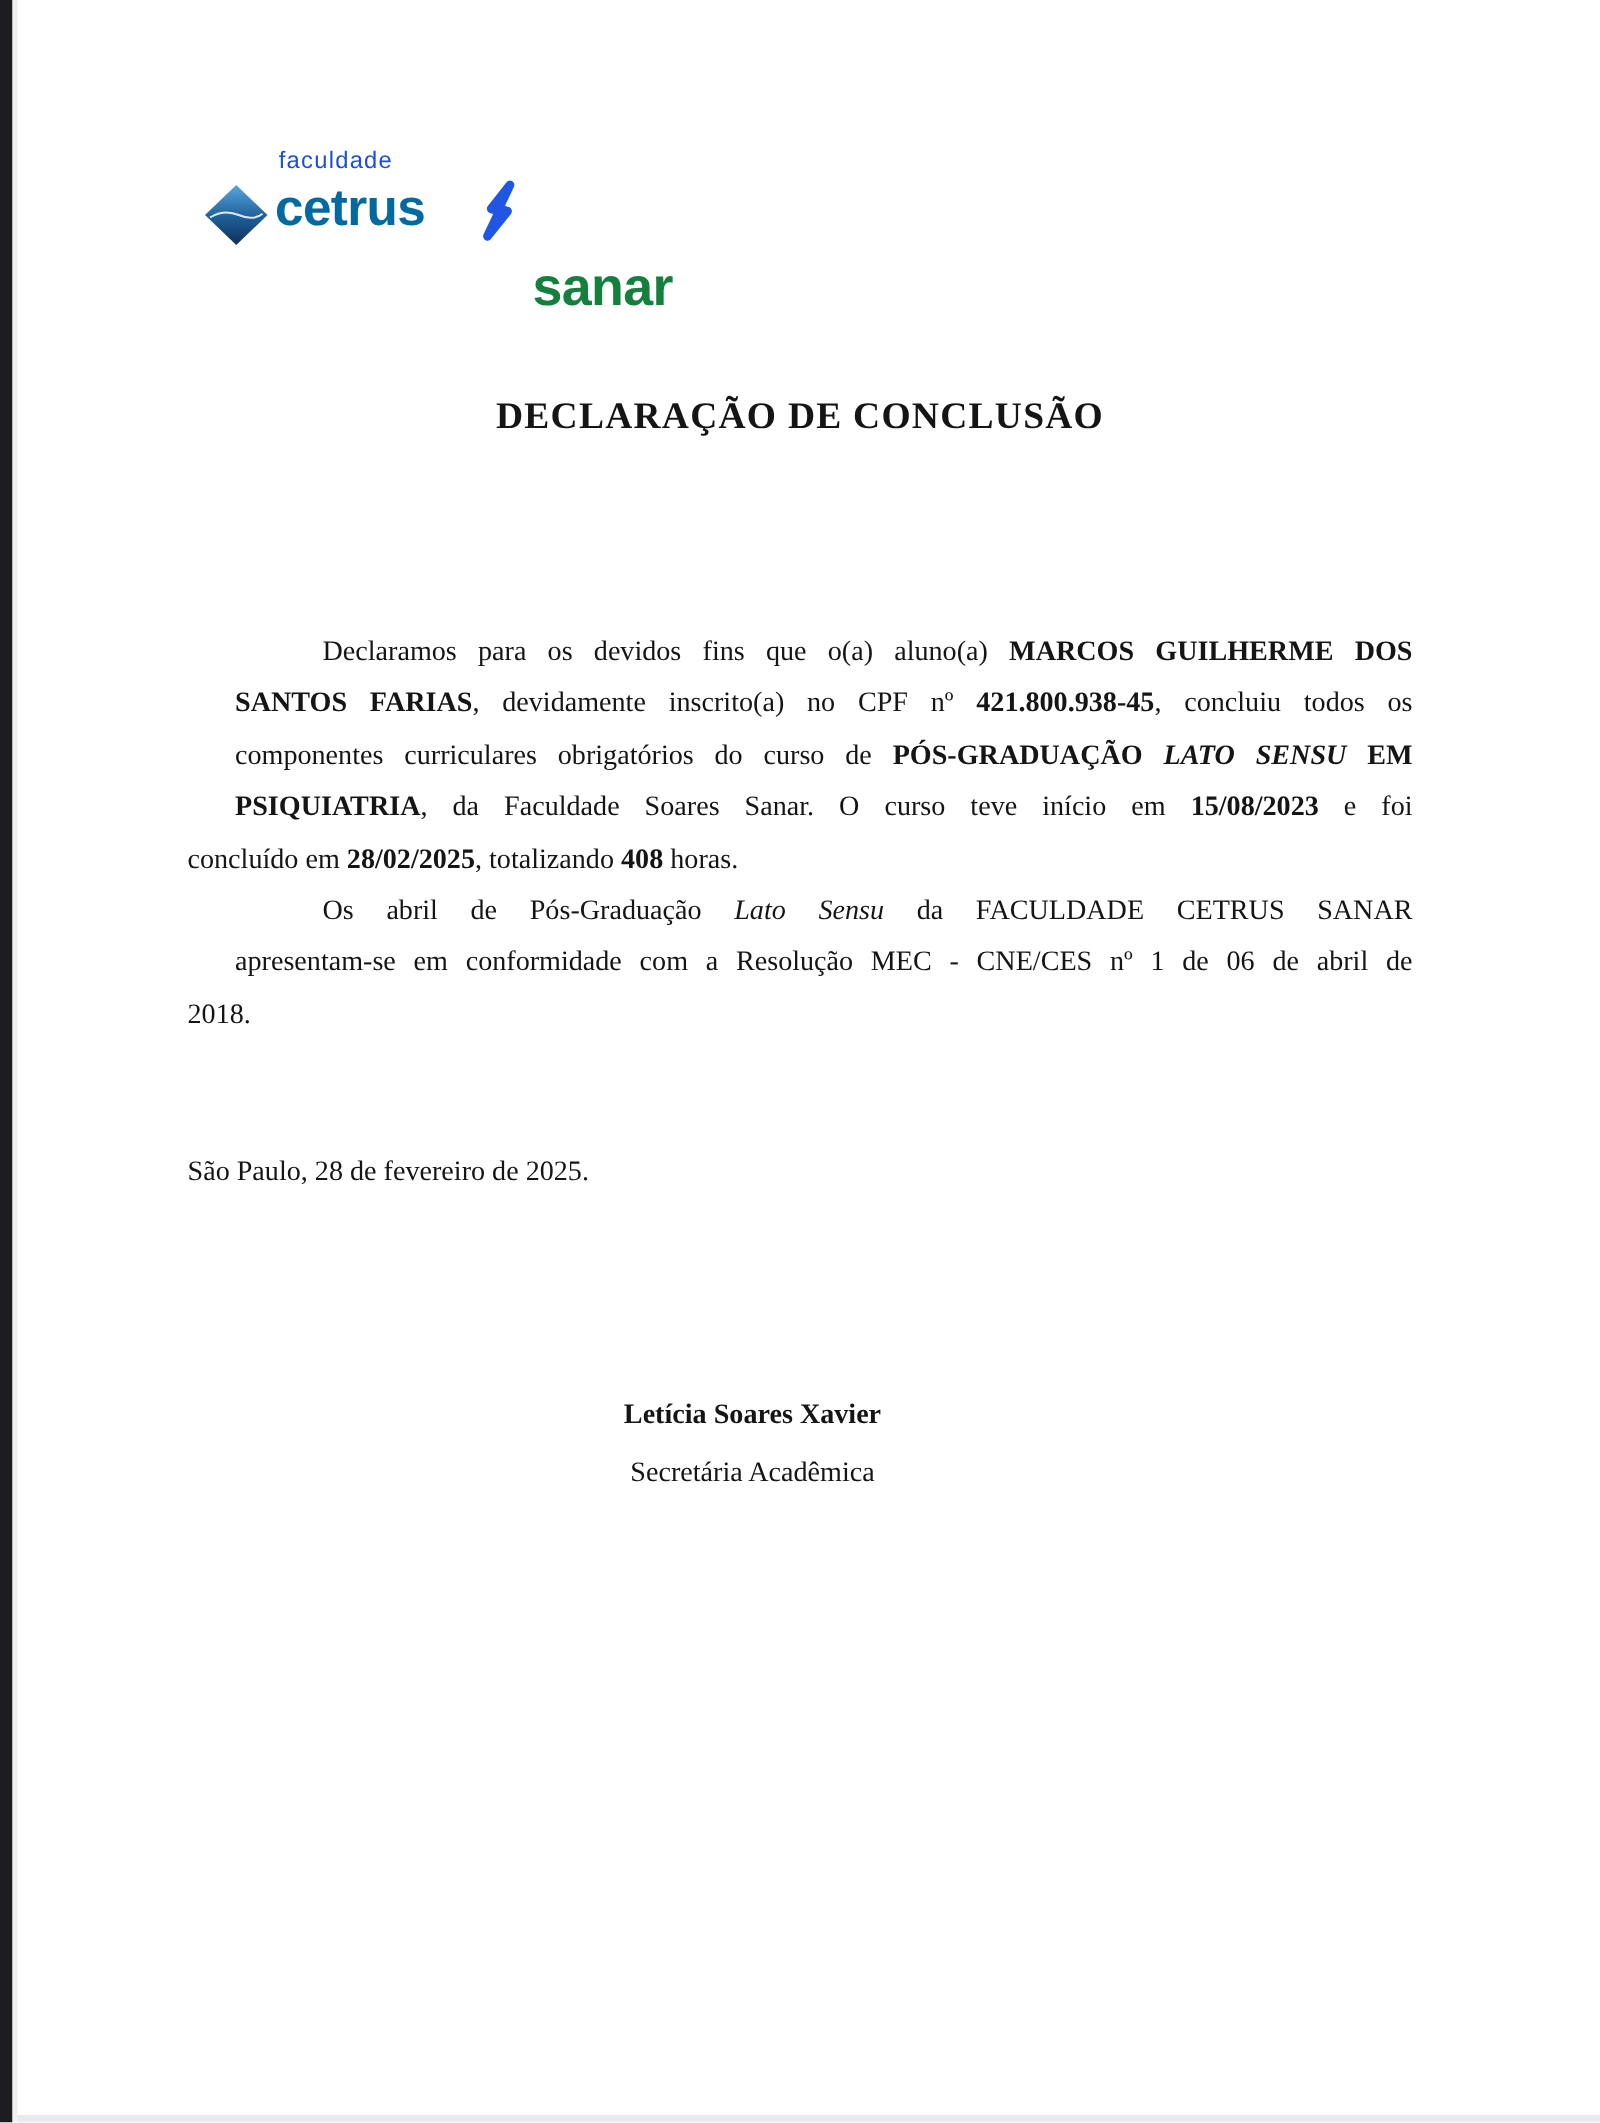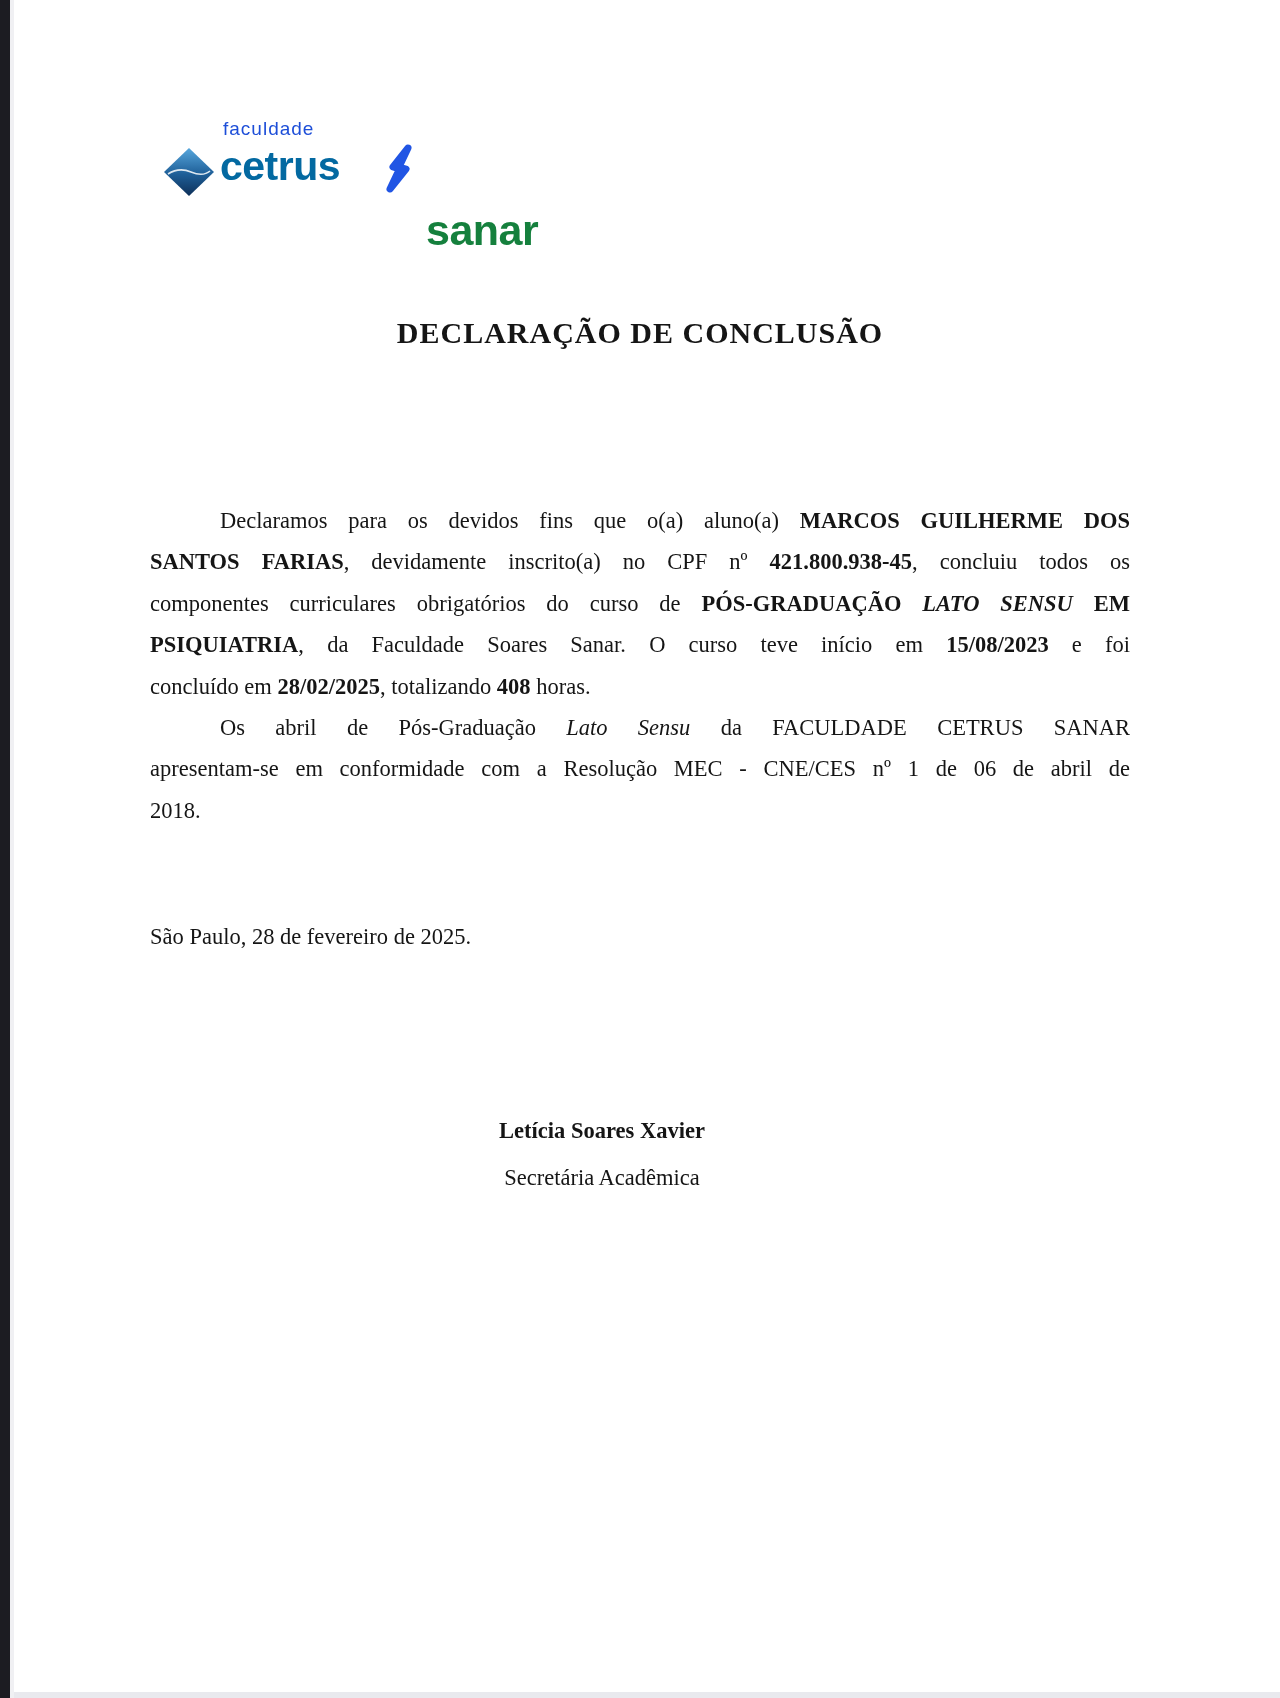--- a/index.html
+++ b/index.html
@@ -27,21 +27,21 @@
   
   .title{
     position:absolute;left:0;top:316px;width:1280px;
     text-align:center;font-weight:bold;font-size:30px;letter-spacing:1px;font-family:Liberation Serif, serif;
   }
   .body-block{
     position:absolute;left:150px;top:500px;width:980px;
     font-size:22.5px;line-height:41.4px;
   }
   .line{text-align:justify;}
-  .line.just{text-align-last:justify;}
+  .line.just{text-align-last:justify;margin-left:38px;}
   .line.ind{text-indent:70px;}
   .b{font-weight:bold;}
   .i{font-style:italic;}
 
   .date-line{
     position:absolute;left:150px;top:916px;width:972px;
     font-size:22.5px;line-height:41.4px;
   }
   .signature{
     position:absolute;left:0;top:1118px;width:1204px;text-align:center;

